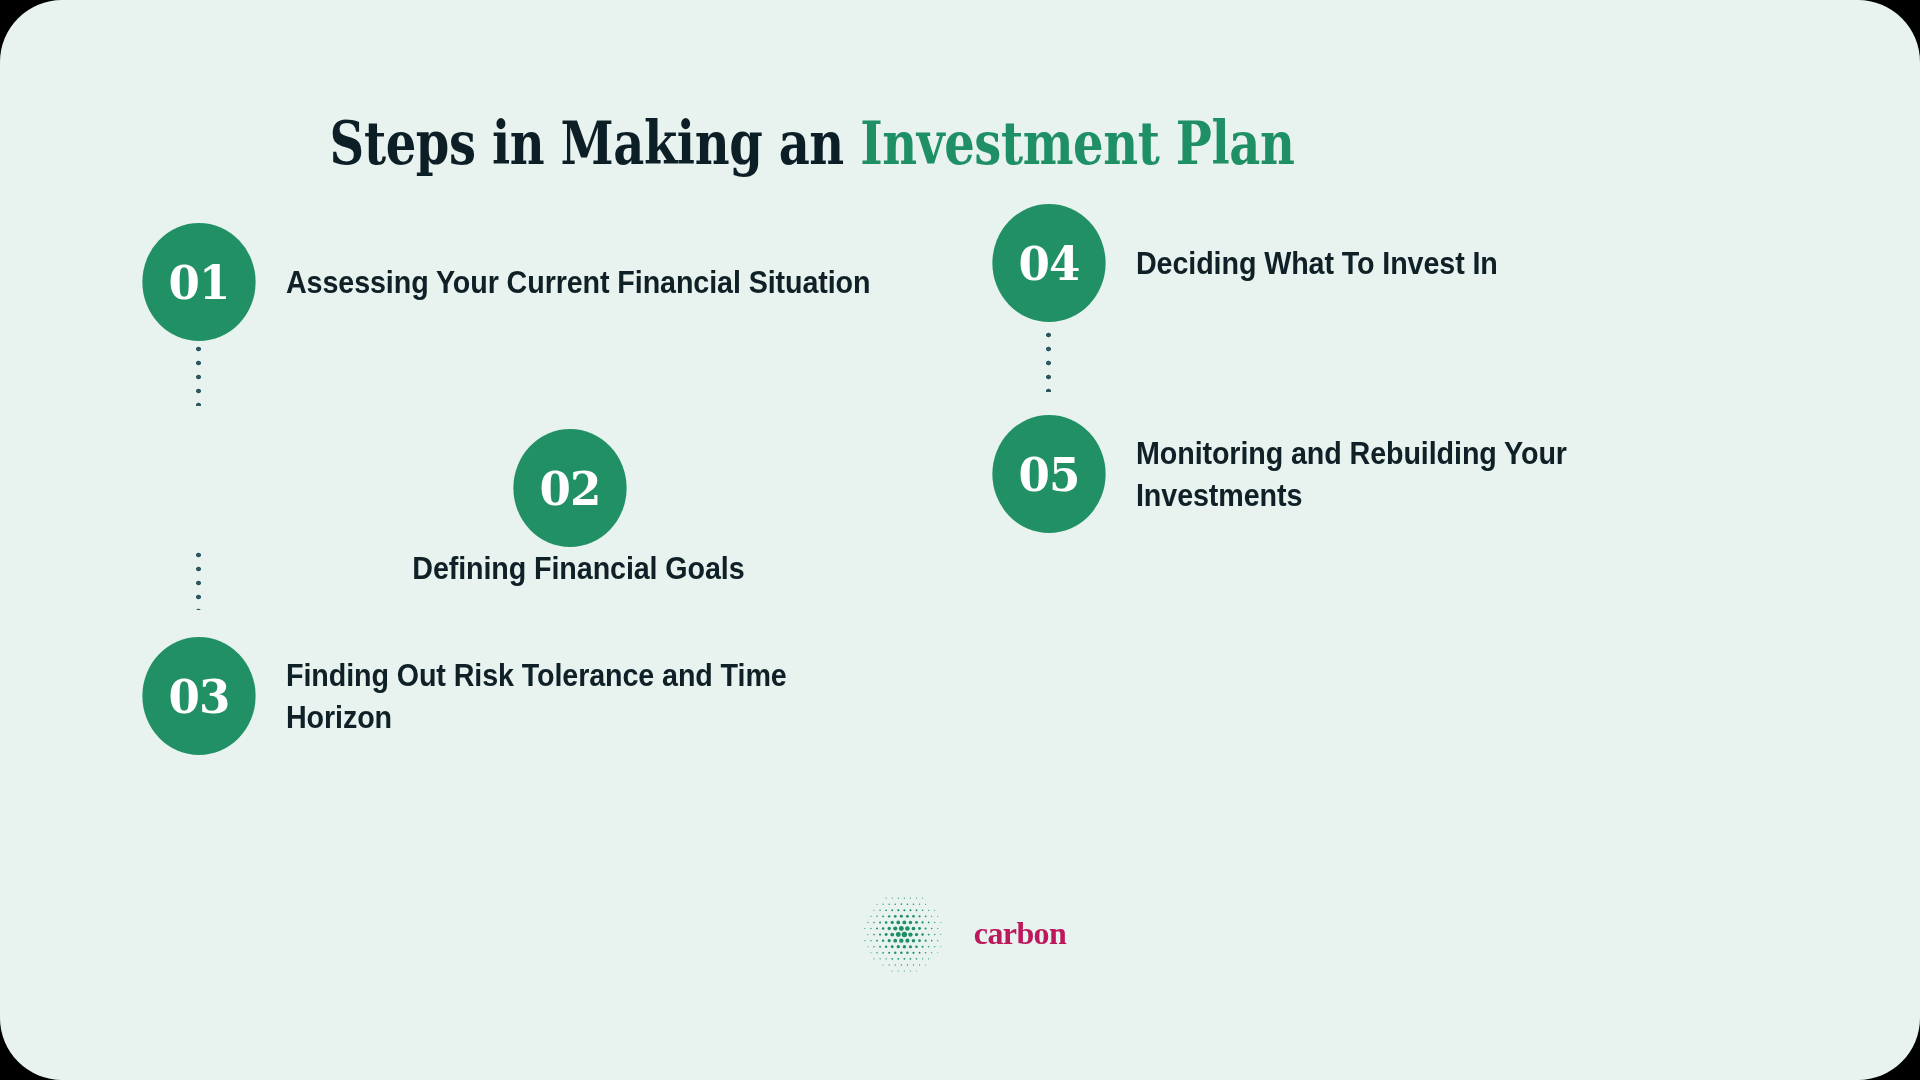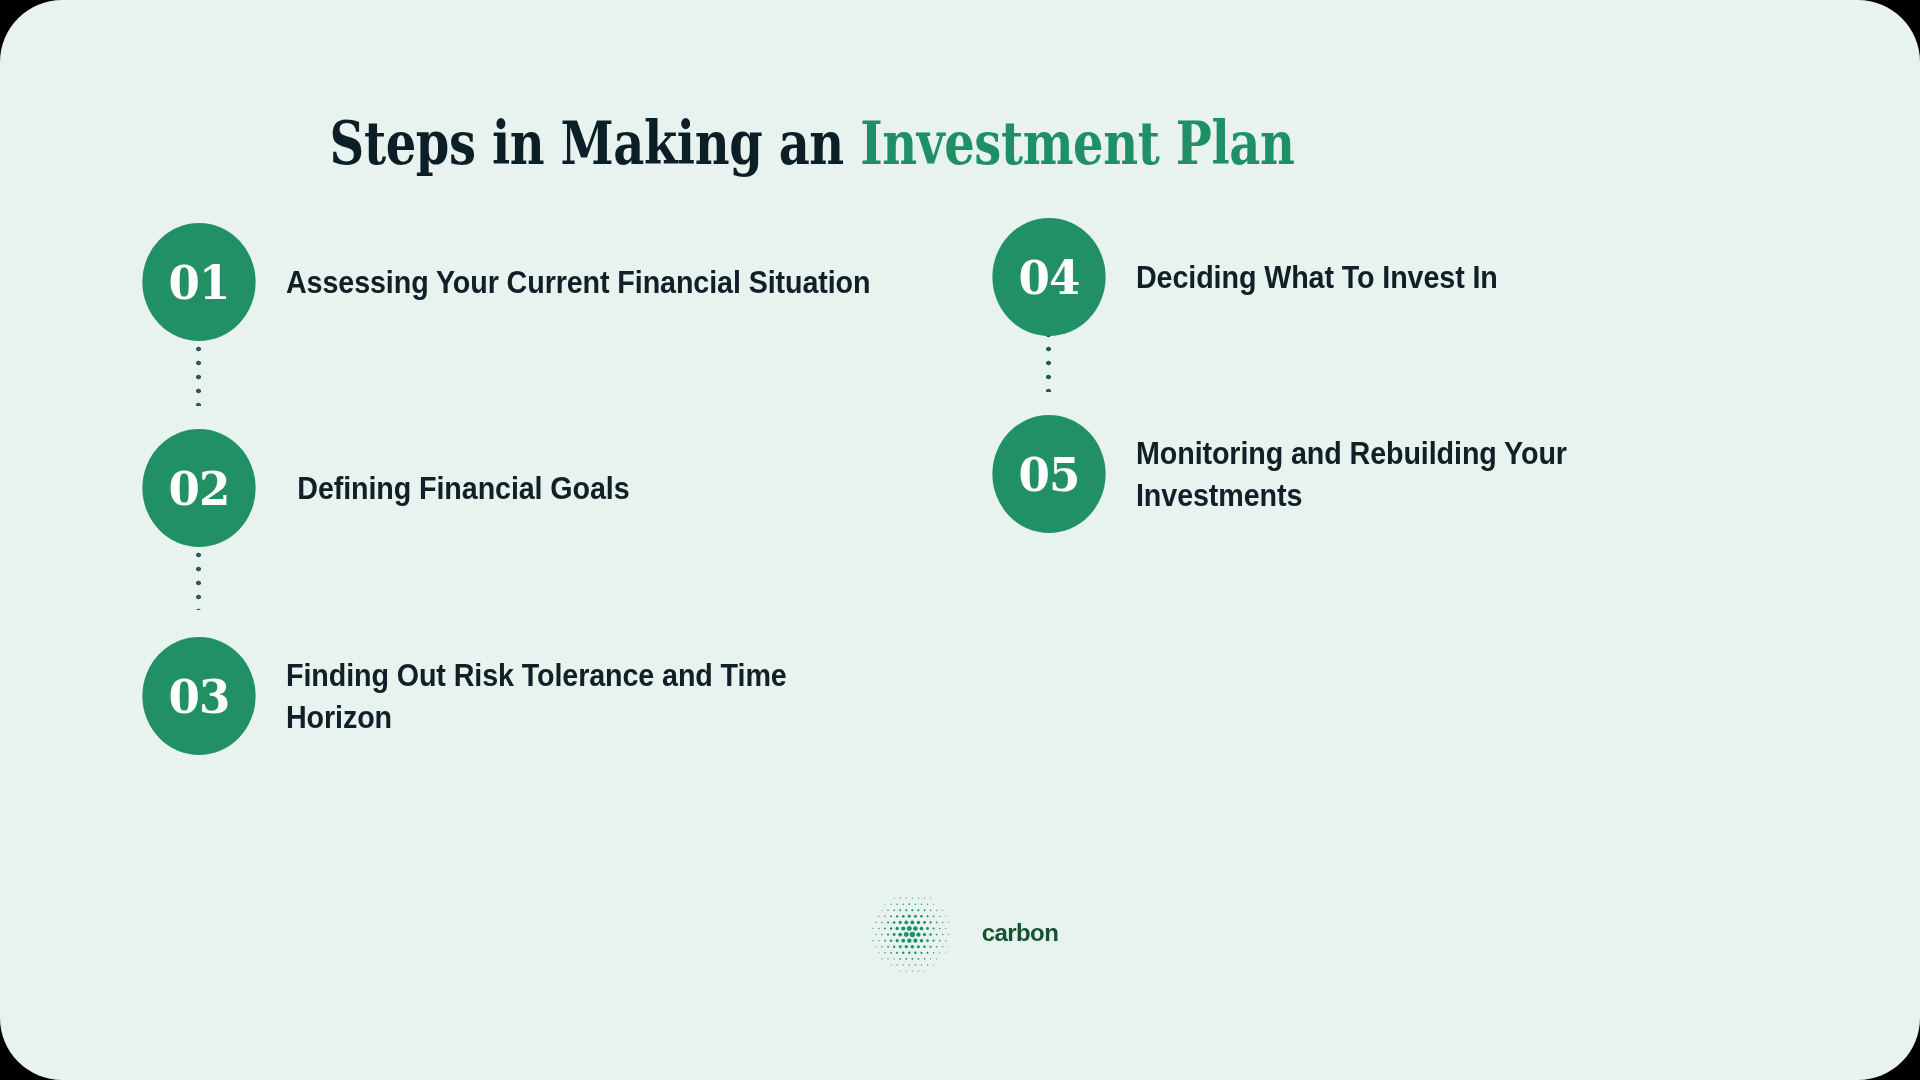--- a/index.html
+++ b/index.html
@@ -117,24 +117,24 @@
     display: flex;
     align-items: center;
     gap: 22px;
   }
   #logo-mark {
     width: 98px;
     height: 98px;
     flex: 0 0 auto;
   }
   #logo-text {
-    font-family: Liberation Sans, sans-serif;
+    font-family: Liberation Serif, serif;
     font-weight: 700;
-    color: #14532d;
-    font-size: 24px;
+    color: #be185d;
+    font-size: 32px;
     line-height: 1.02;
     letter-spacing: -0.6px;
   }
   #logo-text div { display: block; }
 </style>
 </head>
 <body>
 
 <div id="poster">
 
@@ -147,40 +147,40 @@
     <div class="connector" style="left: 56px; top: 342px; height: 64px;"></div>
     <div class="connector" style="left: 56px; top: 548px; height: 62px;"></div>
 
     <div class="step-row" style="top: 223px;">
       <div class="bullet" style="transform: scaleX(0.96);">
         <span>01</span>
       </div>
       <div class="step-label">Assessing Your Current Financial Situation</div>
     </div>
 
-    <div class="step-row" style="top: 429px;">
+    <div class="step-row" style="top: 429px; flex-direction: column;">
       <div class="bullet" style="transform: scaleX(0.96);">
         <span>02</span>
       </div>
       <div class="step-label indented">Defining Financial Goals</div>
     </div>
 
     <div class="step-row" style="top: 637px;">
       <div class="bullet" style="transform: scaleX(0.96);">
         <span>03</span>
       </div>
       <div class="step-label">Finding Out Risk Tolerance and Time Horizon</div>
     </div>
   </div>
 
   <div class="column" id="column-right">
 
     <div class="connector" style="left: 56px; top: 328px; height: 64px;"></div>
 
-    <div class="step-row" style="top: 218px;">
+    <div class="step-row" style="top: 204px;">
       <div class="bullet" style="transform: scaleX(0.96);">
         <span>04</span>
       </div>
       <div class="step-label">Deciding What To Invest In</div>
     </div>
 
     <div class="step-row" style="top: 415px;">
       <div class="bullet" style="transform: scaleX(0.96);">
         <span>05</span>
       </div>

